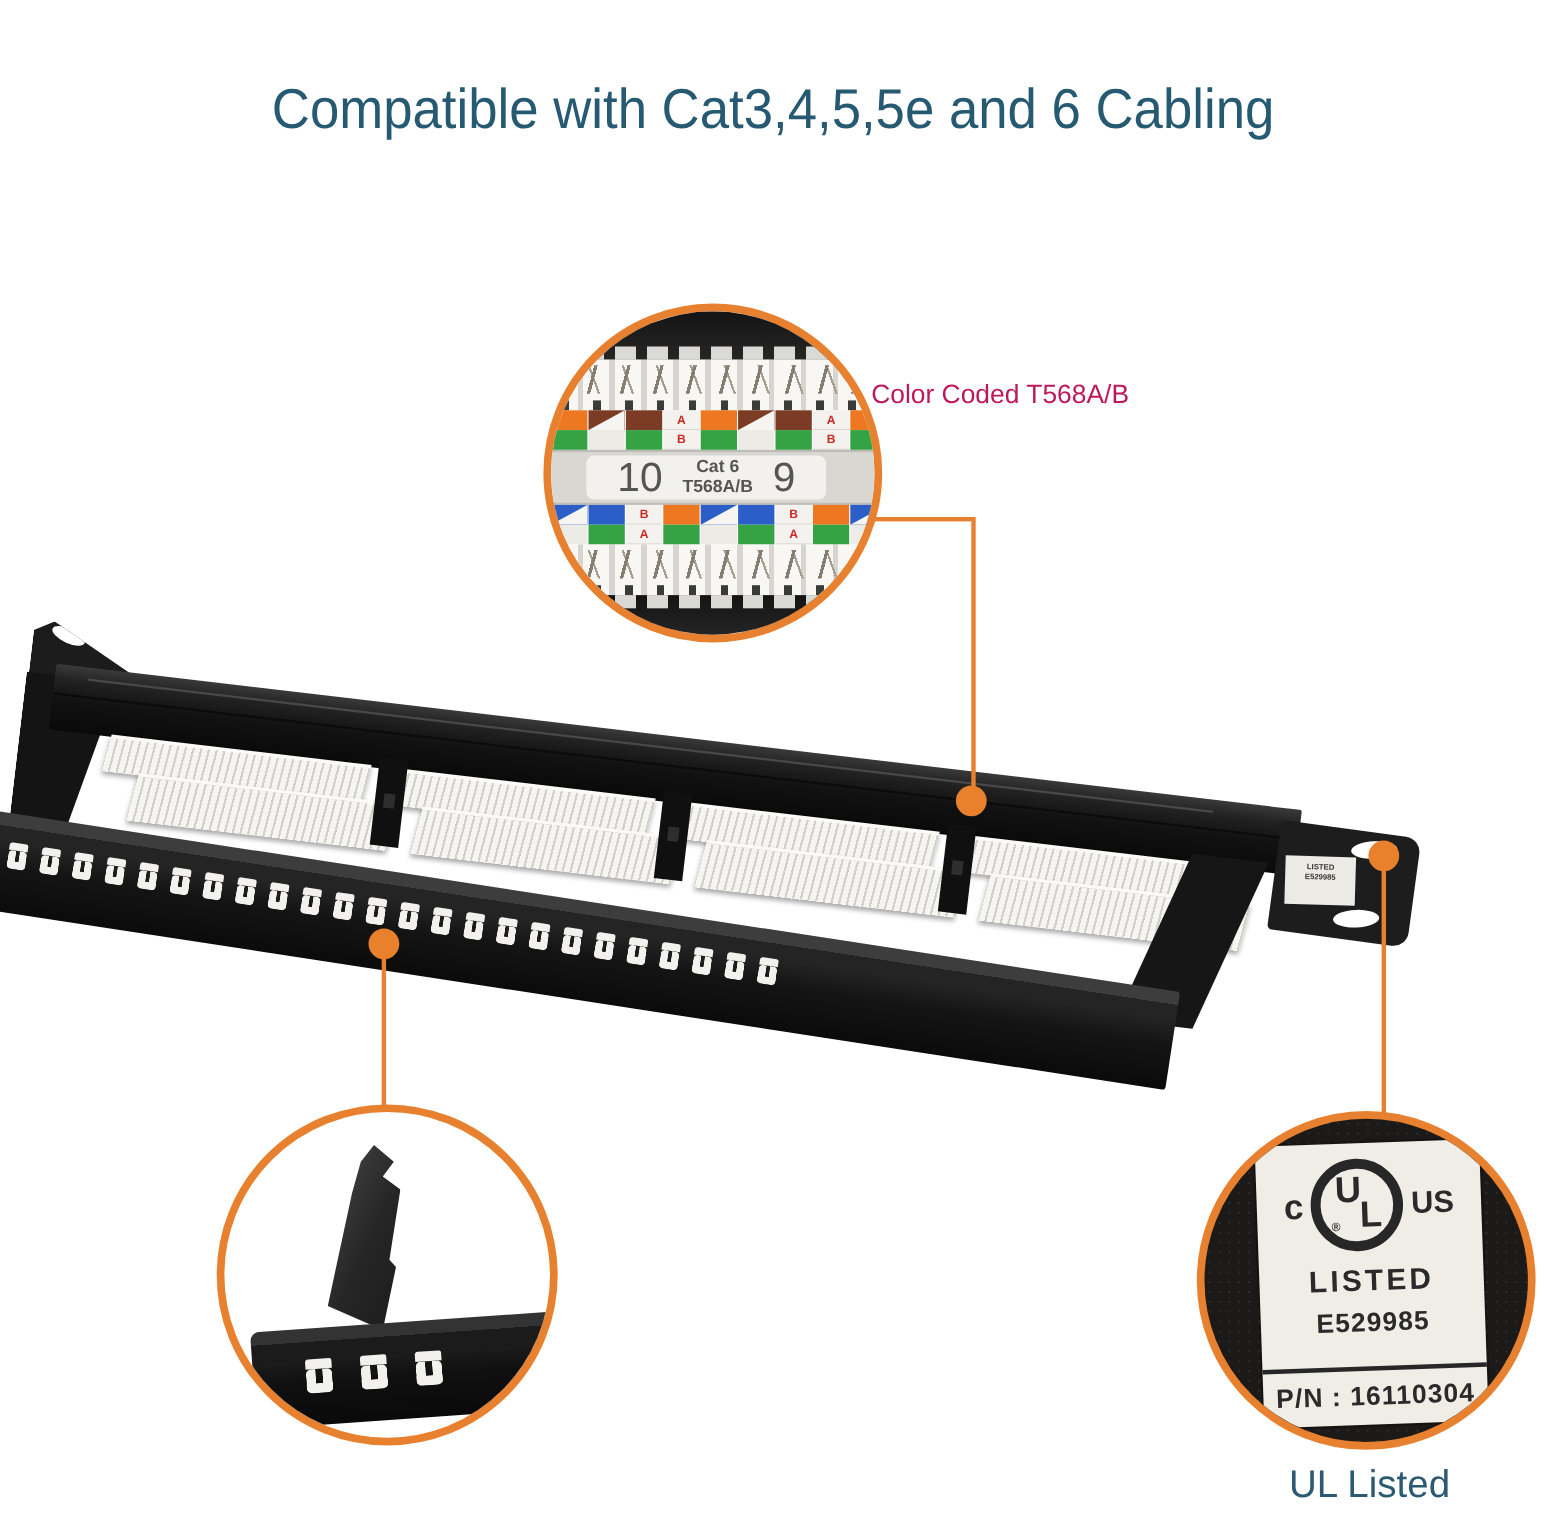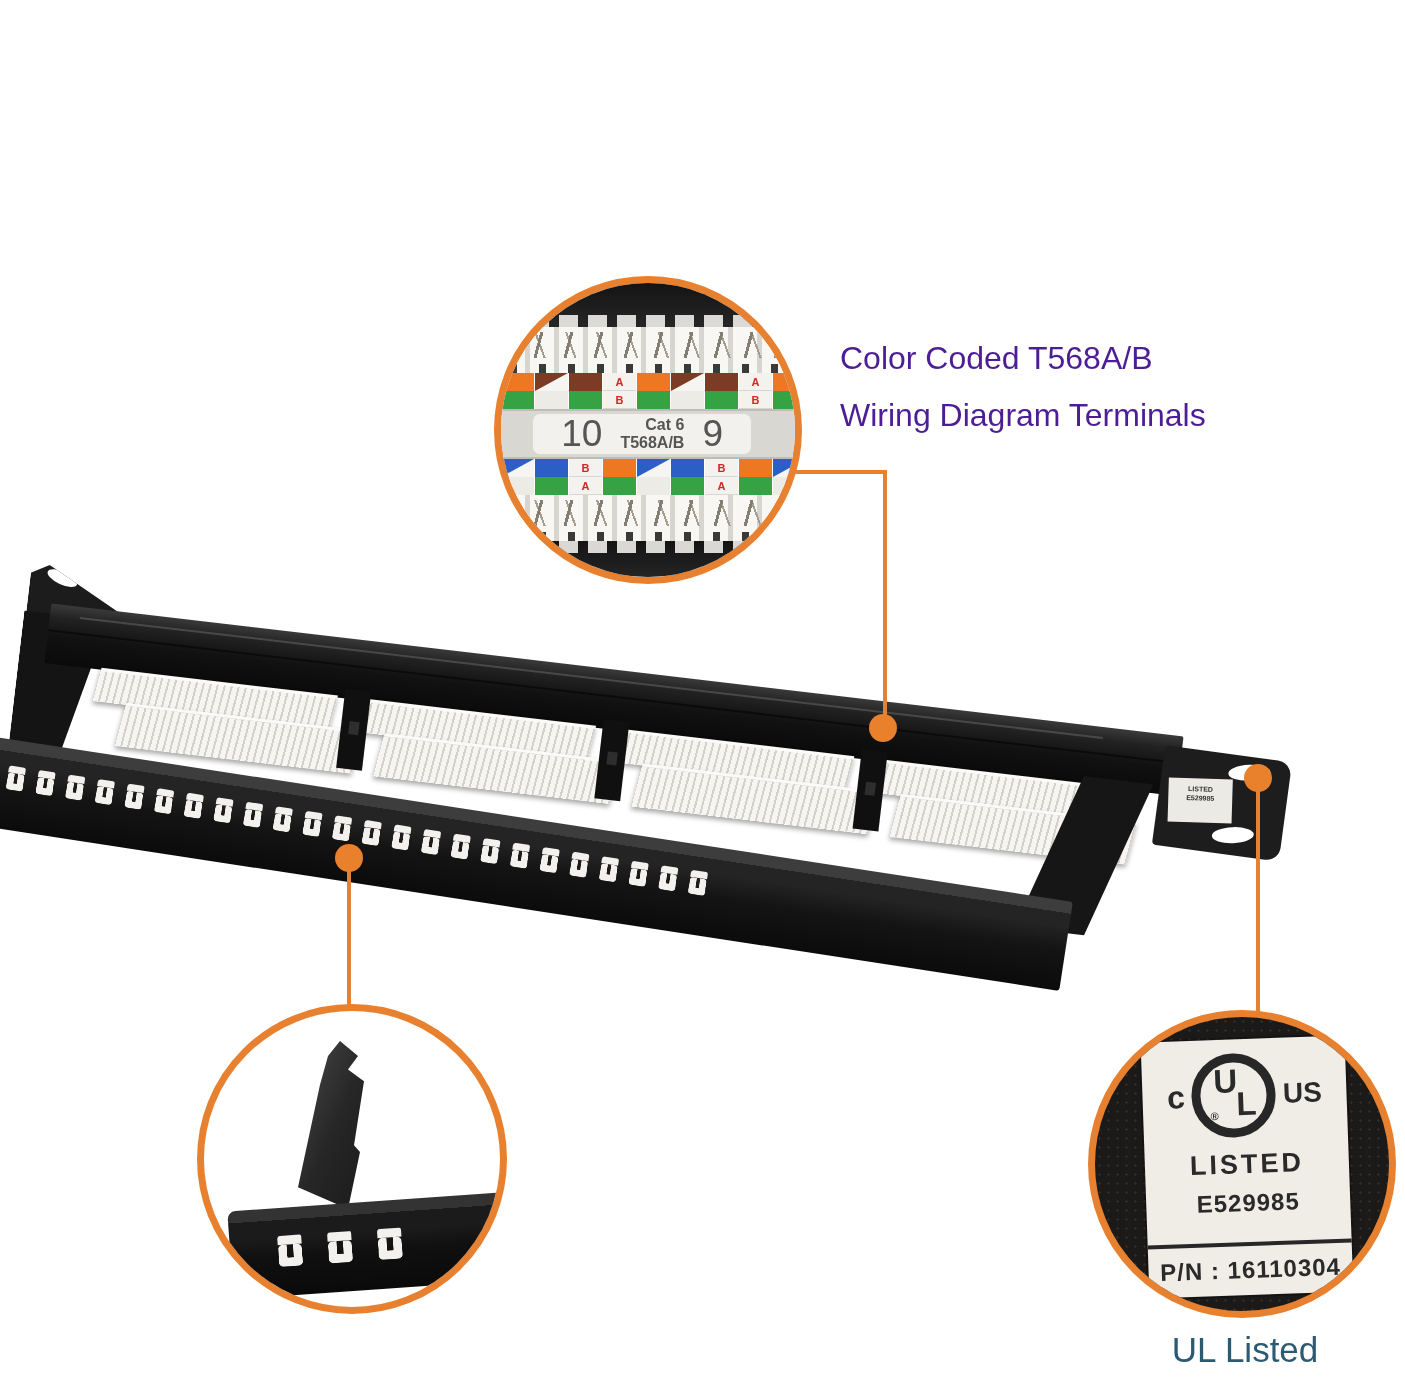--- a/index.html
+++ b/index.html
@@ -16,22 +16,22 @@
     font-size:52px; font-weight:bold; color:#24586f; letter-spacing:0px; line-height:60px;
   }
   .subtitle-wrap { position:absolute; left:0; right:0; top:68px; text-align:center; }
   .title-sub {
     display:inline-block; transform:scaleX(.94); transform-origin:center;
     font-size:51px; font-weight:400; color:#265972; line-height:62px;
   }
 
   
   .callout-text {
-    position:absolute; left:840px; top:330px; font-size:32px; line-height:57px;
-    color:#4c1d95;
+    position:absolute; left:792px; top:330px; font-size:24px; line-height:57px;
+    color:#be185d;
   }
   .caption { position:absolute; top:1330px; font-size:35px; color:#2b5a72; text-align:center; }
   .caption.left  { left:120px; width:460px; }
   .caption.right { left:1060px; width:370px; }
 
   
   .cline { position:absolute; background:#e8812f; }
   .cdot  { position:absolute; width:28px; height:28px; border-radius:50%; background:#e8802c; }
 
   
@@ -84,21 +84,21 @@
     clip-path:polygon(0 100%, 100% 0, 100% 100%); }
   .wcol.letters .wl { flex:1; background:#f3f2ee; color:#cc2a22; font-size:11px; font-weight:bold;
     display:flex; align-items:center; justify-content:center; border-bottom:1px solid #d8d6d0; }
 
   .label-strip { position:absolute; left:0; right:0; top:126px; height:50px;
     background:#d8d7d2; border-top:2px solid #bdbcb7; border-bottom:2px solid #bdbcb7; }
   .label-inner { position:absolute; left:11%; right:15%; top:3px; bottom:3px;
     background:#f2f1ed; border-radius:7px; display:flex; align-items:center;
     justify-content:center; gap:18px; color:#555; }
   .port-num { font-size:37px; }
-  .spec { text-align:right; font-size:16px; font-weight:bold; line-height:18px; }
+  .spec { text-align:center; font-size:16px; font-weight:bold; line-height:18px; }
 
   
   .panel-wrap { position:absolute; left:22px; top:596px; width:1285px; height:345px;
     transform:rotate(6.7deg); transform-origin:0 0; }
   .p-abs { position:absolute; }
   .ear-left { left:6px; top:-34px; width:112px; height:62px; background:#1c1c1c;
     clip-path:polygon(0 16%, 16% 0, 100% 80%, 100% 100%, 0 100%); }
   .ear-left .hole { position:absolute; left:16px; top:5px; width:32px; height:13px;
     background:#fff; border-radius:50%; transform:rotate(18deg); }
   .side-left { left:4px; top:14px; width:78px; height:200px; background:#141414;
@@ -161,20 +161,23 @@
   .ul-listed { font-size:27px; font-weight:bold; letter-spacing:3px; margin-top:12px; }
   .ul-cert   { font-size:24px; font-weight:bold; letter-spacing:1px; margin-top:9px; }
   .pn-strip  { position:absolute; left:0; right:0; bottom:0; border-top:4px solid #272727;
     padding:10px 0 11px; font-size:24px; font-weight:bold; letter-spacing:1px; text-align:center; }
 </style>
 </head>
 <body>
 
 <div class="canvas">
 
+  <div class="subtitle-wrap">
+    <span class="title-sub">Compatible with Cat3,4,5,5e and 6 Cabling</span>
+  </div>
 
   <div class="panel-wrap">
     <div class="p-abs ear-left">
       <span class="hole"></span>
     </div>
     <div class="p-abs side-left"></div>
     <div class="p-abs rail"></div>
 
     <div class="comb" style="left:85px;  top:62px;"></div>
     <div class="comb front" style="left:113px; top:94px;"></div>
@@ -234,21 +237,20 @@
   <div class="cdot" style="left:869px; top:714px;"></div>
 
   <div class="cline" style="left:347px; top:860px; width:4px; height:148px;"></div>
   <div class="cdot" style="left:335px; top:844px;"></div>
 
   <div class="cline" style="left:1256px; top:780px; width:4px; height:238px;"></div>
   <div class="cdot" style="left:1244px; top:764px;"></div>
 
   <div class="callout-text">
     <div>Color Coded T568A/B</div>
-    <div>Wiring Diagram Terminals</div>
   </div>
 
   <div class="zoom-circle zc-top">
     <div class="band band-dark top"></div>
     <div class="term-row t1"></div>
     <div class="wstrip s1">
         <div class="wcol">
           <span class="sub or"></span>
           <span class="sub gr"></span>
         </div>

